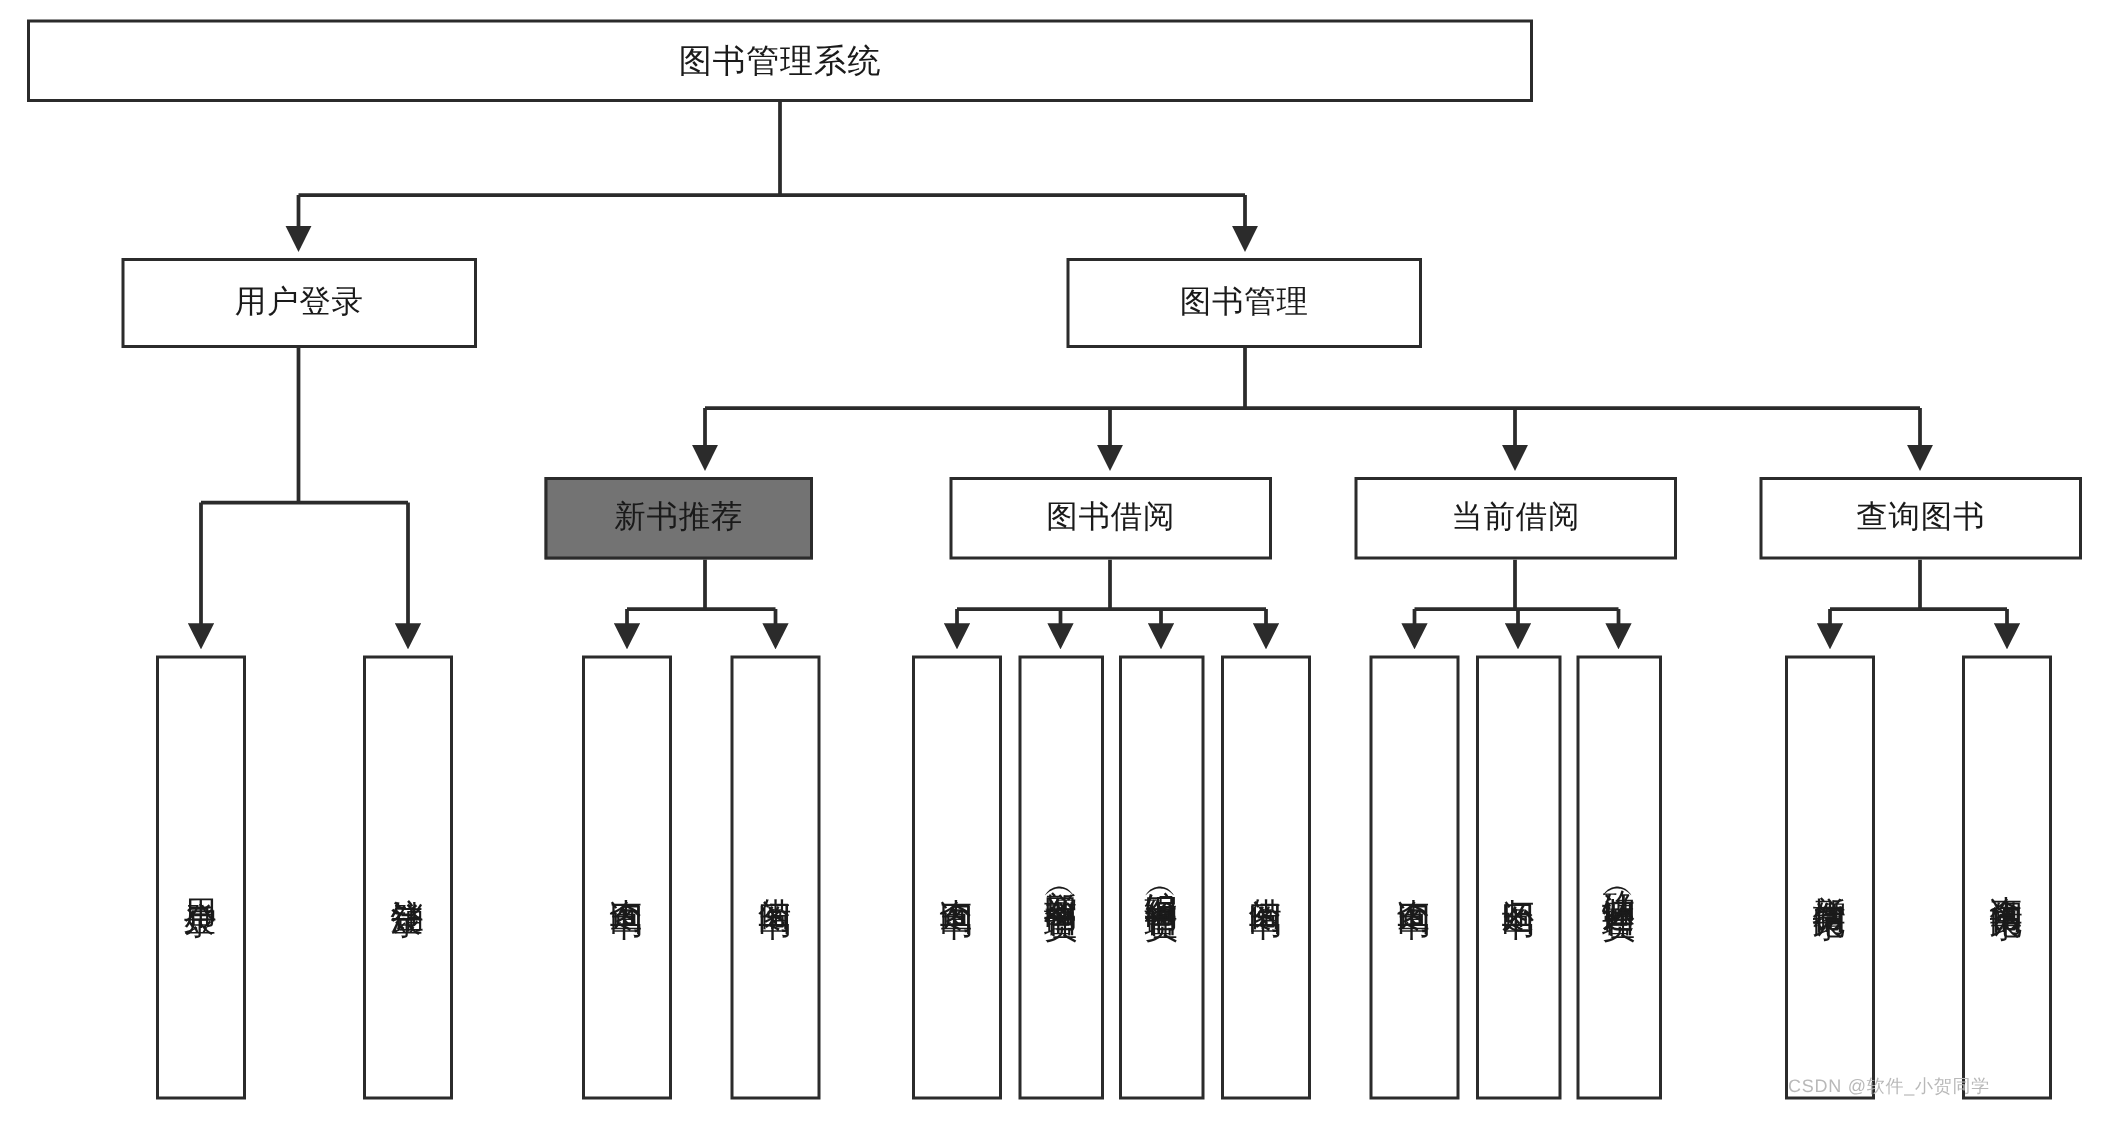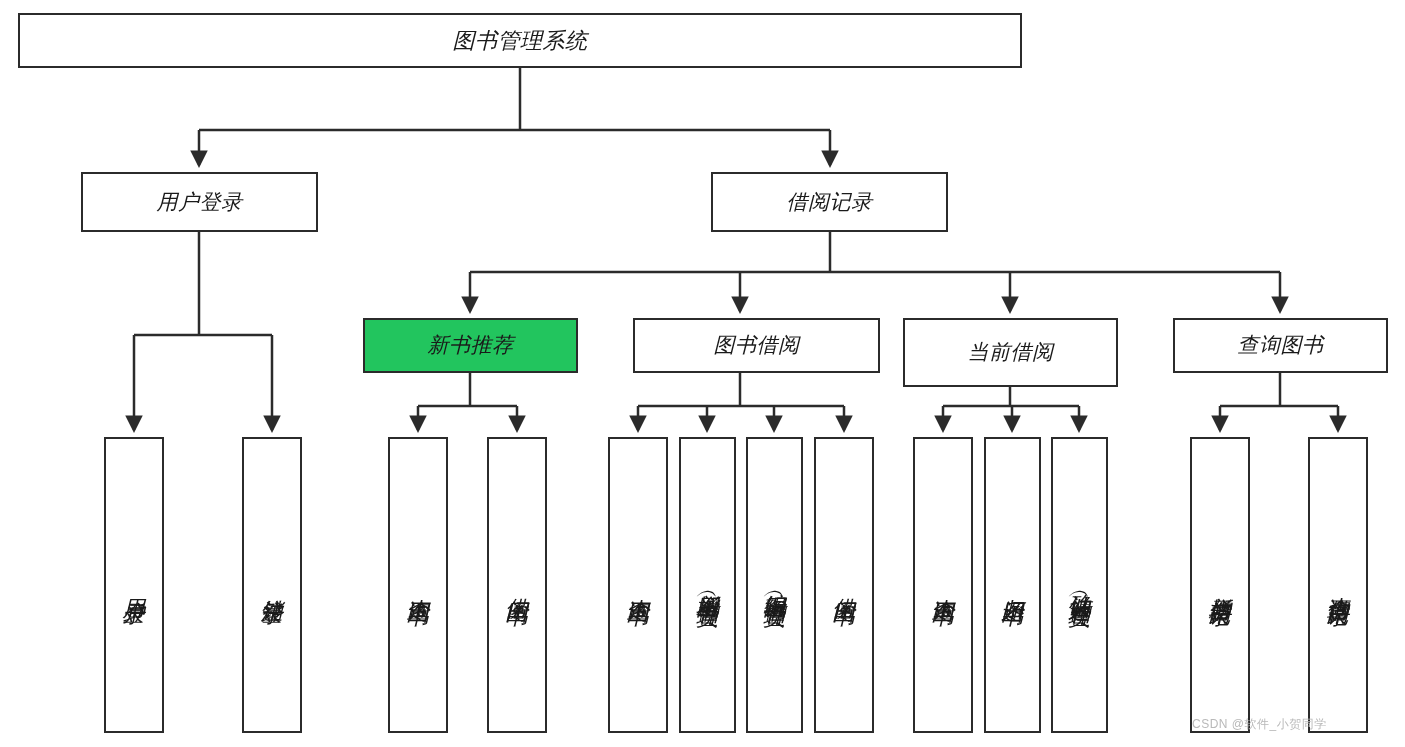--- a/index.html
+++ b/index.html
@@ -27,21 +27,20 @@
   }
   .node {
     position: absolute;
     box-sizing: border-box;
     border: 2.5px solid #2b2b2b;
     background: #ffffff;
     display: flex;
     align-items: center;
     justify-content: center;
     color: #1a1a1a;
-    font-style: italic;
   }
   .node-label {
     display: block;
     text-align: center;
     line-height: 1.18;
     letter-spacing: 0.5px;
   }
   
   .h-node .node-label {
     font-size: 21px;
@@ -128,30 +127,30 @@
   </svg>
 
   <div class="node h-node root" style="left: 18px; top: 13px; width: 1004px; height: 55px; border-color: rgb(43, 43, 43); background: rgb(255, 255, 255); color: rgb(26, 26, 26);">
     <span class="node-label">图书管理系统</span>
   </div>
 
   <div class="node h-node" style="left: 81px; top: 172px; width: 237px; height: 60px; border-color: rgb(43, 43, 43); background: rgb(255, 255, 255); color: rgb(26, 26, 26);">
     <span class="node-label">用户登录</span>
   </div>
   <div class="node h-node" style="left: 711px; top: 172px; width: 237px; height: 60px; border-color: rgb(43, 43, 43); background: rgb(255, 255, 255); color: rgb(26, 26, 26);">
-    <span class="node-label">借阅记录</span>
+    <span class="node-label">图书管理</span>
   </div>
 
-  <div class="node h-node" style="left: 363px; top: 318px; width: 215px; height: 55px; border-color: rgb(43, 43, 43); background: #22c55e; color: rgb(26, 26, 26);">
+  <div class="node h-node" style="left: 363px; top: 318px; width: 179px; height: 55px; border-color: rgb(43, 43, 43); background: #737373; color: rgb(26, 26, 26);">
     <span class="node-label">新书推荐</span>
   </div>
-  <div class="node h-node" style="left: 633px; top: 318px; width: 247px; height: 55px; border-color: rgb(43, 43, 43); background: rgb(255, 255, 255); color: rgb(26, 26, 26);">
+  <div class="node h-node" style="left: 633px; top: 318px; width: 215px; height: 55px; border-color: rgb(43, 43, 43); background: rgb(255, 255, 255); color: rgb(26, 26, 26);">
     <span class="node-label">图书借阅</span>
   </div>
-  <div class="node h-node" style="left: 903px; top: 318px; width: 215px; height: 69px; border-color: rgb(43, 43, 43); background: rgb(255, 255, 255); color: rgb(26, 26, 26);">
+  <div class="node h-node" style="left: 903px; top: 318px; width: 215px; height: 55px; border-color: rgb(43, 43, 43); background: rgb(255, 255, 255); color: rgb(26, 26, 26);">
     <span class="node-label">当前借阅</span>
   </div>
   <div class="node h-node" style="left: 1173px; top: 318px; width: 215px; height: 55px; border-color: rgb(43, 43, 43); background: rgb(255, 255, 255); color: rgb(26, 26, 26);">
     <span class="node-label">查询图书</span>
   </div>
 
   <div class="node v-node" style="left: 104px; top: 437px; width: 60px; height: 296px; border-color: rgb(43, 43, 43); background: rgb(255, 255, 255); color: rgb(26, 26, 26);">
     <span class="node-label">用户登录</span>
   </div>
   <div class="node v-node" style="left: 242px; top: 437px; width: 60px; height: 296px; border-color: rgb(43, 43, 43); background: rgb(255, 255, 255); color: rgb(26, 26, 26);">

